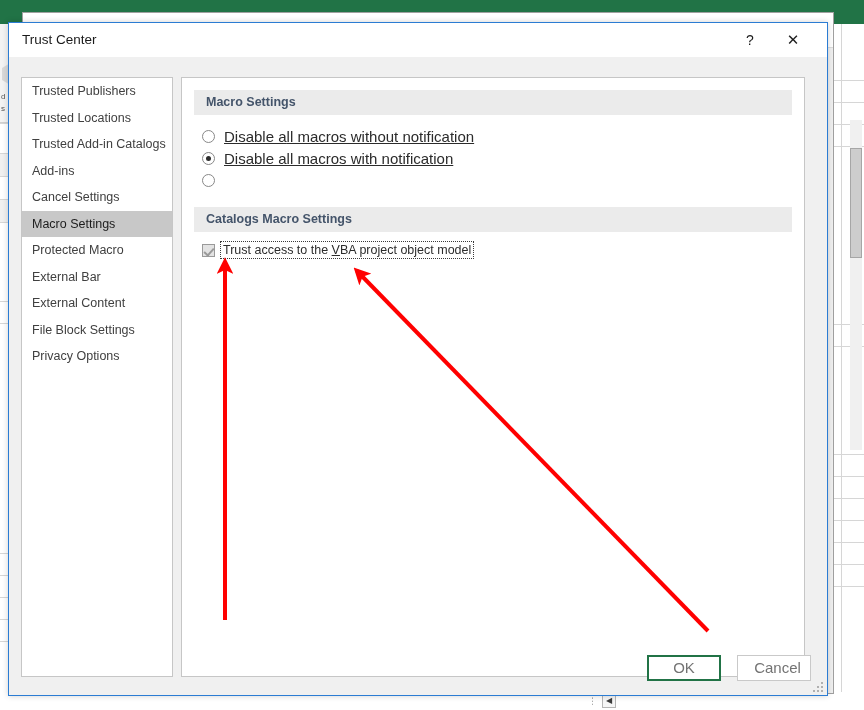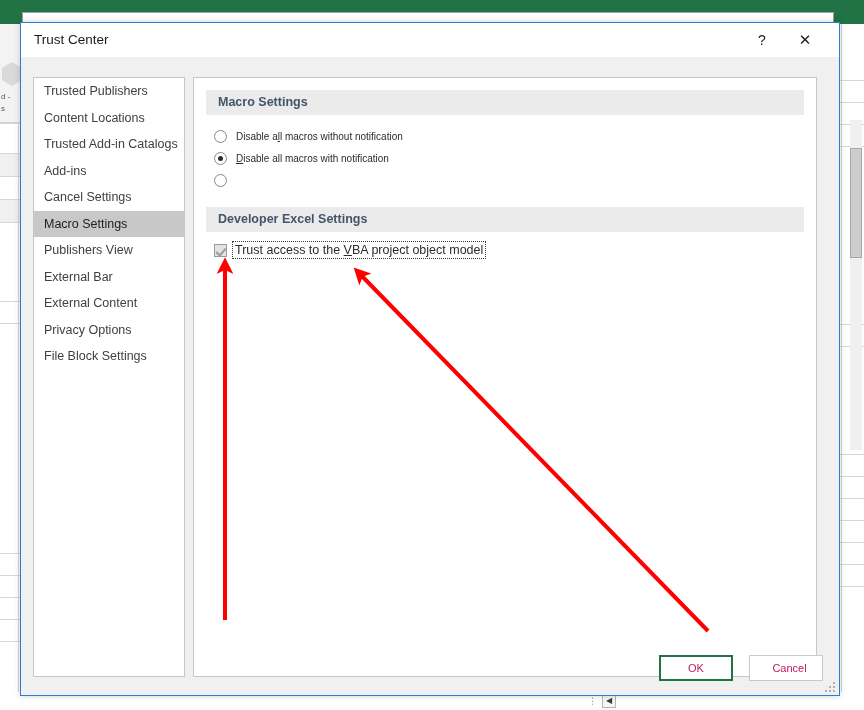--- a/index.html
+++ b/index.html
@@ -193,21 +193,21 @@
     bottom: 12px;
     width: 70px; height: 24px;
     border: 1px solid #c9c9c9;
     background: #ffffff;
     box-sizing: border-box;
   }
 
   
   #trust-center {
     position: absolute;
-    left: 20px; top: 22px;
+    left: 8px; top: 22px;
     width: 820px; height: 674px;
     background: #ffffff;
     border: 1px solid #2b7cd3;
     box-sizing: border-box;
     box-shadow: 0 0 6px rgba(0,0,0,0.18);
   }
   .tc-titlebar {
     position: relative;
     height: 34px;
     background: #ffffff;
@@ -311,23 +311,24 @@
   }
   .radio-mark.checked::after {
     content: "";
     position: absolute;
     left: 3px; top: 3px;
     width: 5px; height: 5px;
     border-radius: 50%;
     background: #2d2d2d;
   }
   .tc-radio-label {
-    font-size: 10px;
+    font-size: 15px;
     color: #2b2b2b;
     white-space: nowrap;
+    text-decoration: underline;
   }
   .tc-radio-label u {
     text-decoration: underline;
   }
 
   .tc-check-row {
     display: flex;
     align-items: center;
     margin: 9px 0 0 20px;
     cursor: default;
@@ -359,22 +360,22 @@
   }
 
   
   .tc-footer-btn {
     position: absolute;
     bottom: 14px;
     width: 74px; height: 26px;
     background: #ffffff;
     border: 1px solid #c9c9c9;
     box-sizing: border-box;
-    font-size: 11px;
-    color: #be185d;
+    font-size: 15px;
+    color: #737373;
     text-align: center;
     line-height: 24px;
     cursor: default;
   }
   #btn-ok {
     right: 106px;
     border: 2px solid #217346;
     line-height: 22px;
   }
   #btn-cancel {
@@ -475,30 +476,30 @@
   <div class="tc-titlebar">
     <div class="tc-title">Trust Center</div>
     <div class="tc-help-btn">?</div>
     <div class="tc-close-btn">✕</div>
   </div>
 
   <div class="tc-content">
 
     <div class="tc-sidebar">
       <div class="tc-nav-item">Trusted Publishers</div>
-      <div class="tc-nav-item">Content Locations</div>
+      <div class="tc-nav-item">Trusted Locations</div>
       <div class="tc-nav-item">Trusted Add-in Catalogs</div>
       <div class="tc-nav-item">Add-ins</div>
       <div class="tc-nav-item">Cancel Settings</div>
       <div class="tc-nav-item selected">Macro Settings</div>
-      <div class="tc-nav-item">Publishers View</div>
+      <div class="tc-nav-item">Protected Macro</div>
       <div class="tc-nav-item">External Bar</div>
       <div class="tc-nav-item">External Content</div>
+      <div class="tc-nav-item">File Block Settings</div>
       <div class="tc-nav-item">Privacy Options</div>
-      <div class="tc-nav-item">File Block Settings</div>
     </div>
 
     <div class="tc-pane">
 
       <div style="height:12px"></div>
       <div class="tc-section-header">Macro Settings</div>
 
       <div class="tc-radio-group">
         <div class="tc-radio-row">
           <span class="radio-mark"></span>
@@ -507,21 +508,21 @@
         <div class="tc-radio-row">
           <span class="radio-mark checked"></span>
           <span class="tc-radio-label"><u>D</u>isable all macros with notification</span>
         </div>
         <div class="tc-radio-row">
           <span class="radio-mark"></span>
         </div>
       </div>
 
       <div style="height:16px"></div>
-      <div class="tc-section-header">Developer Excel Settings</div>
+      <div class="tc-section-header">Catalogs Macro Settings</div>
 
       <div class="tc-check-row">
         <span class="check-mark checked"></span>
         <span class="focus-box"><span>Trust access to the </span><u>V</u><span>BA project object model</span></span>
       </div>
 
     </div>
 
     <div class="tc-footer-btn" id="btn-ok">OK</div>
     <div class="tc-footer-btn" id="btn-cancel">Cancel</div>

